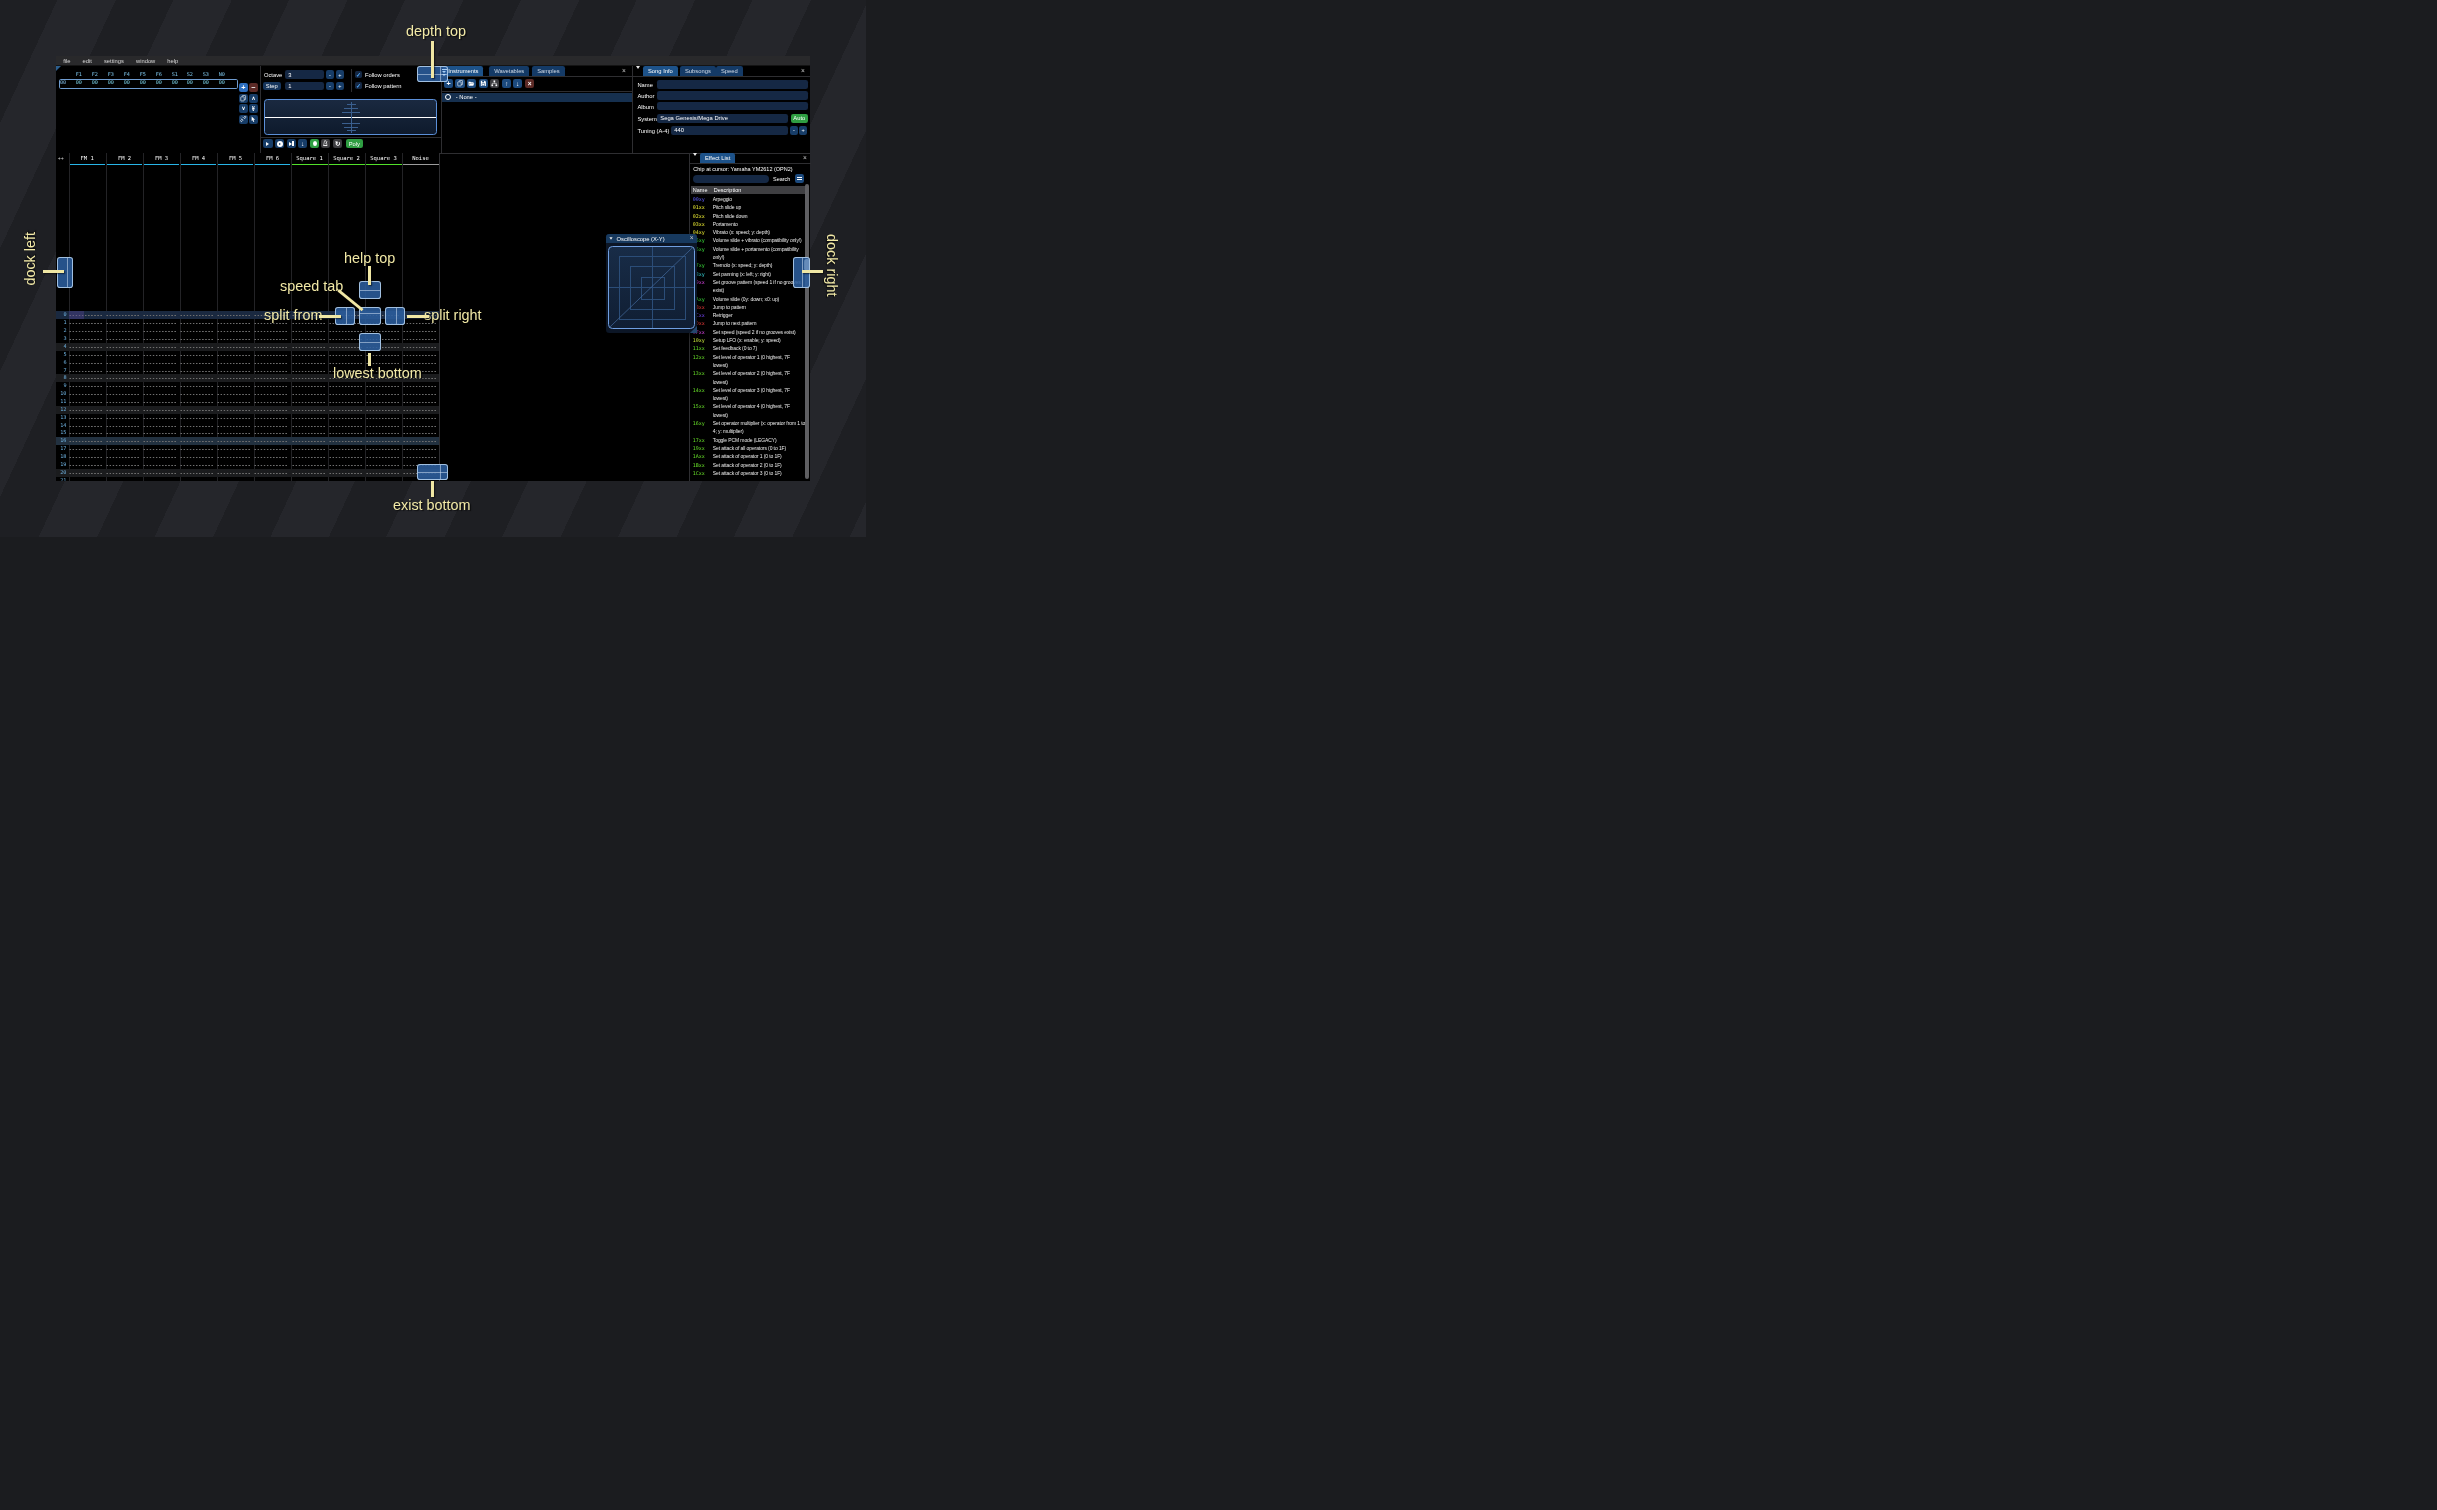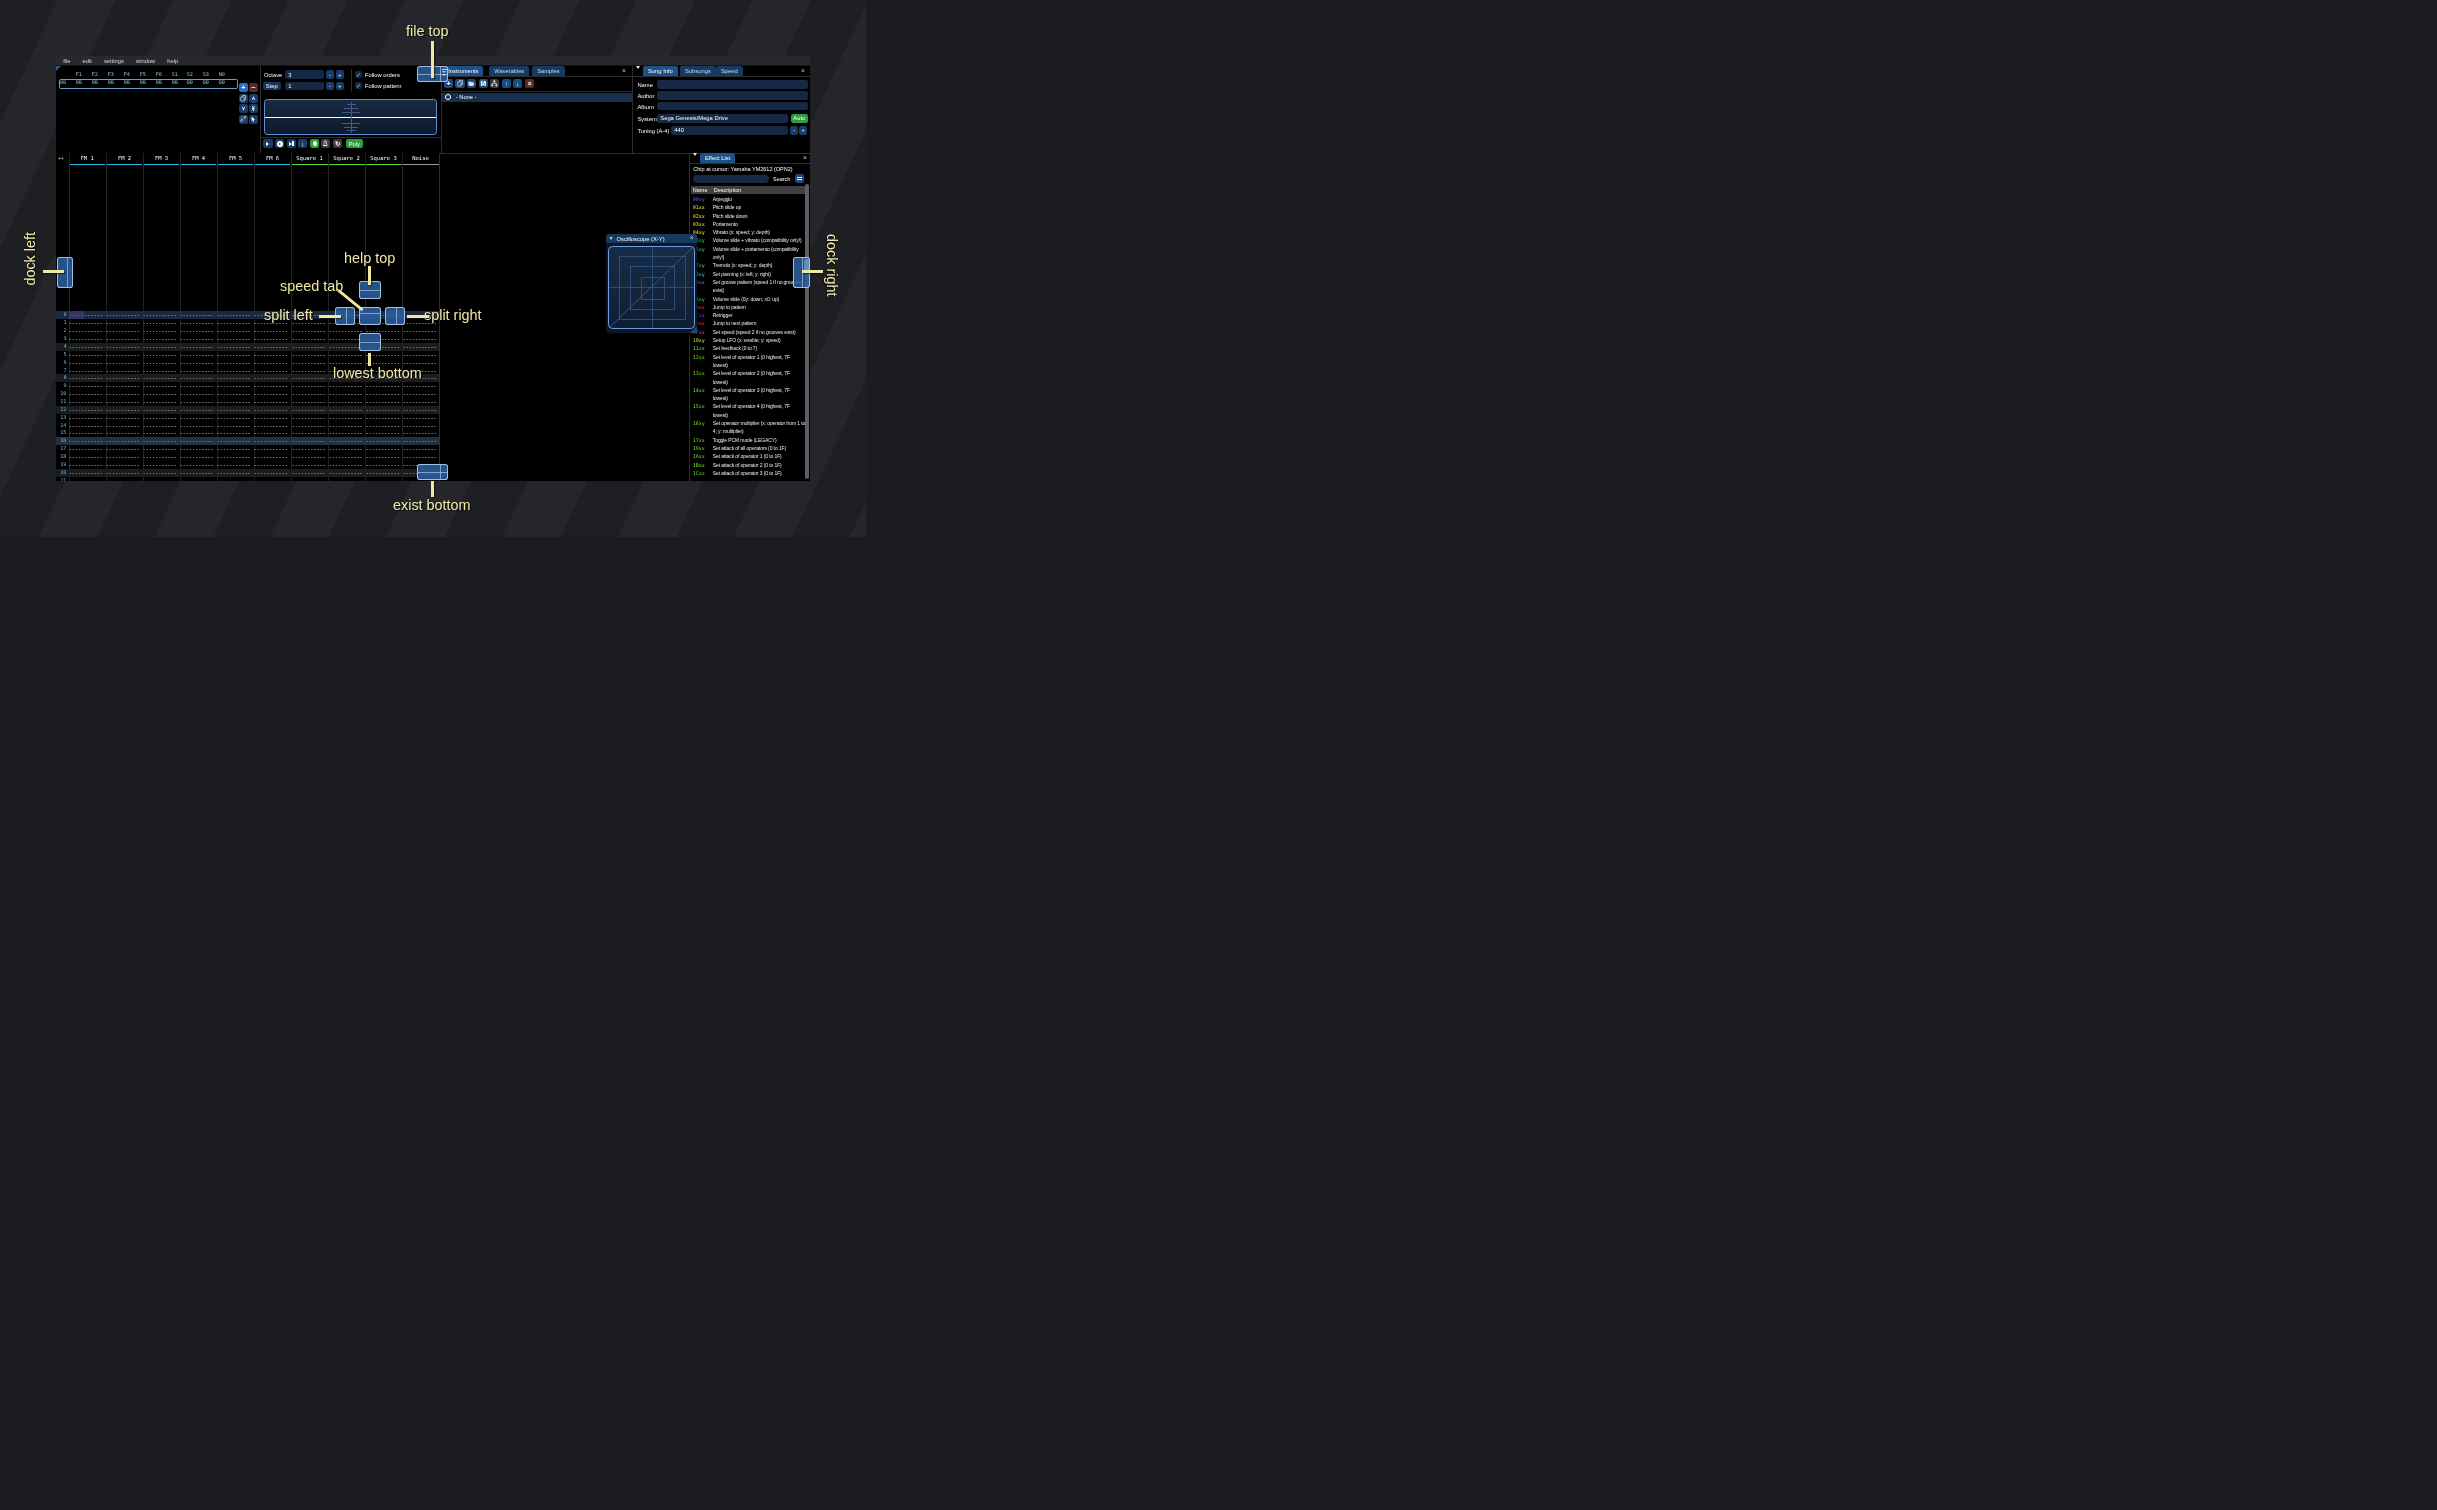--- a/index.html
+++ b/index.html
@@ -783,21 +783,21 @@
 
   <div class="dockbtn" style="left:417px;top:66px;width:31px;height:16px;">
     <div class="dline" style="left:0;top:7.2px;width:100%;height:0.6px;"></div>
     <div class="dline" style="left:21.5px;top:0;width:0.6px;height:100%;"></div>
     <span>
       <span class="abs" style="left:24px;top:1.7px;width:5px;height:1.4px;background:#a8cdf4;"></span>
       <span class="abs" style="left:24px;top:3.9px;width:0;height:0;border-left:2.5px solid transparent;border-right:2.5px solid transparent;border-top:2.8px solid #a8cdf4;"></span>
       <span class="abs" style="left:24px;top:7.2px;width:0;height:0;border-left:2.5px solid transparent;border-right:2.5px solid transparent;border-top:2.8px solid #a8cdf4;"></span>
     </span>
   </div>
-  <div class="olabel" style="left:406px;top:23px;">file top</div>
+  <div class="olabel" style="left:406px;top:23px;">depth top</div>
   <div class="oconn" style="left:431px;top:41px;width:2.8px;height:37px;"></div>
 
   <div class="dockbtn" style="left:417px;top:464px;width:31px;height:15.5px;">
     <div class="dline" style="left:0;top:7.2px;width:100%;height:0.6px;"></div>
     <div class="dline" style="left:21.5px;top:0;width:0.6px;height:100%;"></div>
   </div>
   <div class="olabel" style="left:393px;top:497px;">exist bottom</div>
   <div class="oconn" style="left:431px;top:481px;width:2.8px;height:16px;"></div>
 
   <div class="dockbtn" style="left:57px;top:257px;width:16px;height:31px;">
@@ -828,20 +828,20 @@
   <div class="dockbtn" style="left:359px;top:333px;width:22px;height:17.7px;">
     <div class="dline" style="left:0;top:8.3px;width:100%;height:0.6px;"></div>
   </div>
 
   <div class="olabel" style="left:344px;top:250px;">help top</div>
   <div class="oconn" style="left:368px;top:266px;width:2.8px;height:19px;"></div>
   <div class="olabel" style="left:280px;top:278px;">speed tab</div>
   <svg class="abs" style="left:334px;top:287px;z-index:70;" width="33" height="26.5" viewBox="0 0 60 48">
     <line x1="8" y1="6" x2="52" y2="42" stroke="#f0e7a4" stroke-width="5"></line>
     </svg>
-  <div class="olabel" style="left:264px;top:307px;">split left</div>
+  <div class="olabel" style="left:264px;top:307px;">split from</div>
   <div class="oconn" style="left:319px;top:315px;width:22px;height:2.8px;"></div>
   <div class="olabel" style="left:424px;top:307px;">split right</div>
   <div class="oconn" style="left:407px;top:315px;width:22px;height:2.8px;"></div>
   <div class="olabel" style="left:333px;top:365px;">lowest bottom</div>
   <div class="oconn" style="left:368px;top:353px;width:2.8px;height:13.2px;"></div>
 </div>
 
 
 </body></html>

